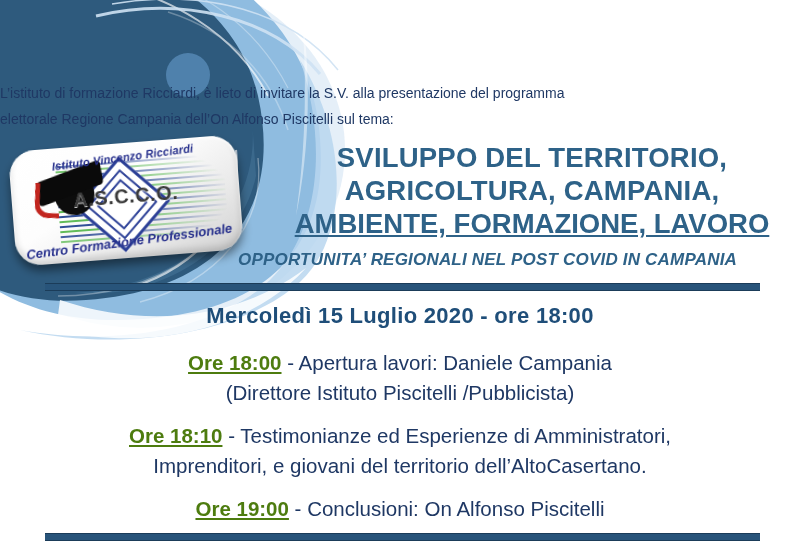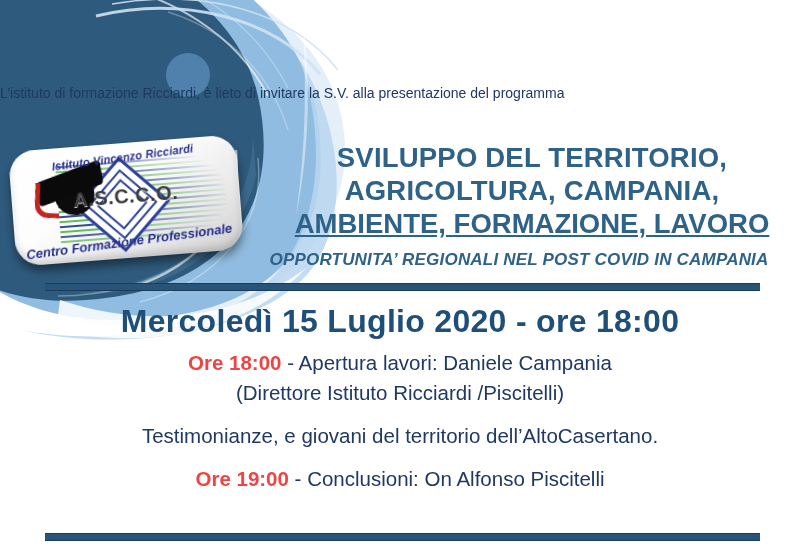--- a/index.html
+++ b/index.html
@@ -180,21 +180,20 @@
     line-height: 33px;
     letter-spacing: .2px;
   }
   .headline .l3 { letter-spacing: 0; text-decoration: underline; }
 
   .subhead {
     position: absolute;
     left: 238px;
     top: 250px;
     width: 562px;
-    text-align: center;
     color: #2e6288;
     font-weight: bold;
     font-style: italic;
     font-size: 17px;
     letter-spacing: .2px;
   }
 
   .rule {
     position: absolute;
     left: 45px;
@@ -208,37 +207,37 @@
   .rule.bottom { top: 533px; left: 45px; width: 715px; }
 
   .date-line {
     position: absolute;
     left: 0;
     top: 303px;
     width: 800px;
     text-align: center;
     color: #1f4e79;
     font-weight: bold;
-    font-size: 32px;
+    font-size: 22px;
     letter-spacing: .3px;
   }
 
   .agenda {
     position: absolute;
     left: 0;
     top: 348px;
     width: 800px;
     text-align: center;
     color: #1f3864;
     font-size: 20.5px;
     line-height: 30px;
   }
   .agenda .item { margin-bottom: 13px; }
   .agenda .item:last-child { margin-bottom: 0; margin-top: 9px; }
-  .agenda b { font-weight: bold; color: #ef4444; }
+  .agenda b { font-weight: bold; color: #4d7c0f; text-decoration: underline; }
 </style>
 </head>
 <body>
 
 <div id="poster">
 
   <svg class="bg-layer" width="800" height="548" viewBox="0 0 800 548" xmlns="http://www.w3.org/2000/svg">
     <defs>
       <clipPath id="clipFrame">
         <rect x="0" y="0" width="800" height="548"></rect>
@@ -308,43 +307,47 @@
         <div class="tassel"></div>
       </div>
       <div class="logo-text-top">Istituto Vincenzo Ricciardi</div>
       <div class="logo-text-mid">A.S.C.C.O.</div>
       <div class="logo-text-bottom">Centro Formazione Professionale</div>
     </div>
   </div>
 
   <div class="intro">
     <div>L’istituto di formazione Ricciardi, è lieto di invitare la S.V. alla presentazione del programma</div>
+    <div>elettorale Regione Campania dell’On Alfonso Piscitelli sul tema:</div>
   </div>
 
   <div class="headline">
     <div>SVILUPPO DEL TERRITORIO,</div>
     <div>AGRICOLTURA, CAMPANIA,</div>
     <div class="l3">AMBIENTE, FORMAZIONE, LAVORO</div>
   </div>
 
   <div class="subhead">OPPORTUNITA’  REGIONALI  NEL POST COVID  IN CAMPANIA</div>
 
   <div class="rule top"></div>
 
   <div class="date-line">Mercoledì 15 Luglio 2020 - ore 18:00</div>
 
   <div class="agenda">
     <div class="item">
       <div>
         <b>Ore 18:00</b><span> - Apertura lavori: Daniele Campania</span>
       </div>
-      <div>(Direttore Istituto Ricciardi /Piscitelli)</div>
+      <div>(Direttore Istituto Piscitelli /Pubblicista)</div>
     </div>
     <div class="item">
-      <div>Testimonianze, e giovani del territorio dell’AltoCasertano.</div>
+      <div>
+        <b>Ore 18:10</b><span> - Testimonianze ed Esperienze di Amministratori,</span>
+      </div>
+      <div>Imprenditori, e giovani del territorio dell’AltoCasertano.</div>
     </div>
     <div class="item">
       <div>
         <b>Ore 19:00</b><span>  - Conclusioni: On Alfonso Piscitelli</span>
       </div>
     </div>
   </div>
 
   <div class="rule bottom"></div>
 

